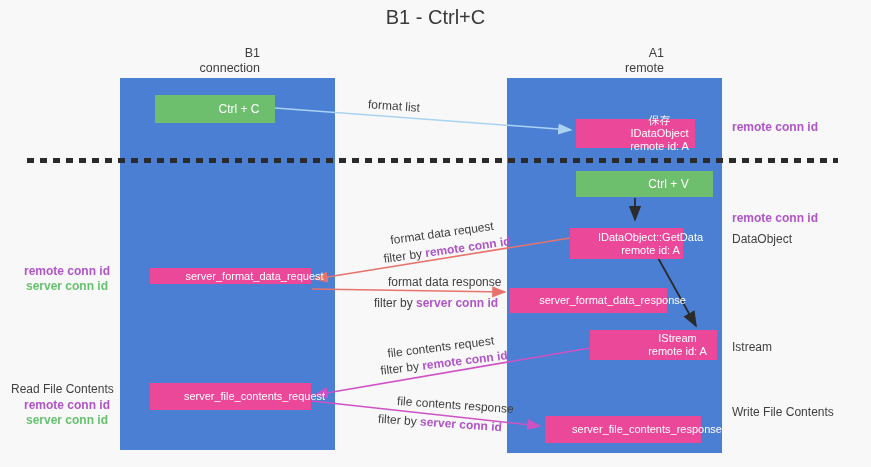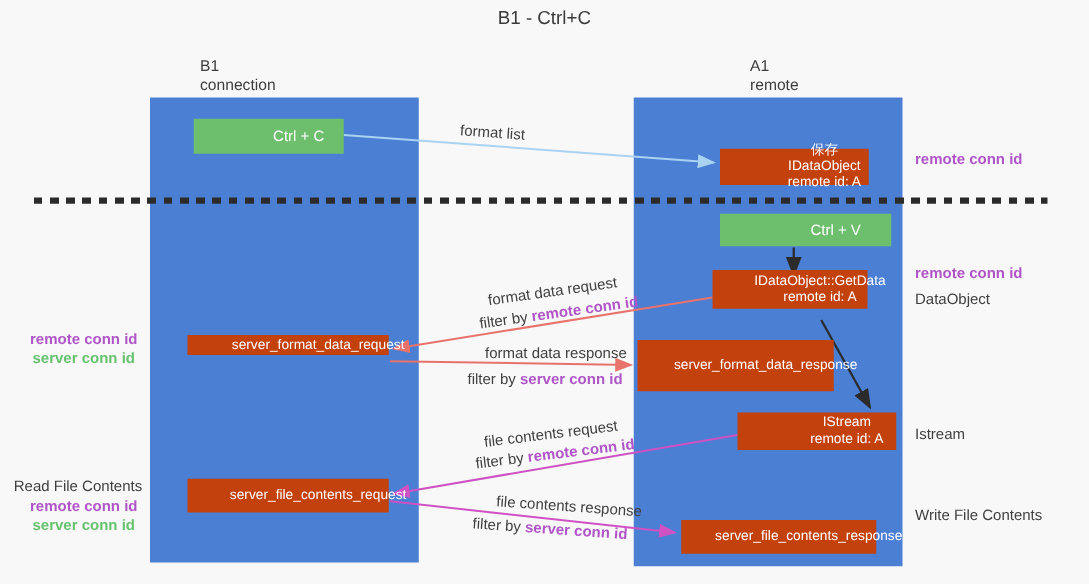--- a/index.html
+++ b/index.html
@@ -4,29 +4,29 @@
 <style>
   * { margin:0; padding:0; box-sizing:border-box; }
   html,body { background:#f8f8f8; }
   .canvas {
     position:relative; width:871px; height:467px;
     background:#f8f8f8; overflow:hidden;
     font-family:"Liberation Sans", sans-serif;
     color:#3e3e3e;
   }
   .abs { position:absolute; }
-  .title-line { width:871px; text-align:center; font-size:15px; color:#3a3a3a; }
-  .col-header { width:100px; text-align:left; font-size:12.5px; line-height:15px; color:#3d3d3d; z-index:4; }
+  .title-line { width:871px; text-align:center; font-size:20px; color:#3a3a3a; }
+  .col-header { width:100px; text-align:right; font-size:12.5px; line-height:15px; color:#3d3d3d; z-index:4; }
   .column { background:#4a7fd4; z-index:1; }
   .box {
     z-index:3; display:flex; flex-direction:column; align-items:center; justify-content:center;
     color:#ffffff; font-size:12px; text-align:center; line-height:13px;padding-left:48px;
   }
   .box.green  { background:#6dbe6d; }
-  .box.orange { background:#c2410c; font-size:11px; }
+  .box.orange { background:#ec4899; font-size:11px; }
   .dashed-line {
     left:27px; top:158px; width:811px; height:5px; z-index:2;
     background:repeating-linear-gradient(to right,#2b2b2b 0,#2b2b2b 7px,transparent 7px,transparent 13px);
   }
   svg.arrows { left:0; top:0; z-index:2; }
   .lbl { font-size:12px; color:#3f3f3f; white-space:nowrap; z-index:4; }
   .purple { color:#b055c8; font-weight:bold; }
   .greent { color:#67c26f; font-weight:bold; }
   .left-block { width:90px; text-align:center; line-height:15px; }
   .rot-n8 { transform:rotate(-8deg); }
@@ -37,21 +37,21 @@
 <body>
 
 <div class="canvas">
 
   <div class="abs title-line" style="top:6px">B1 - Ctrl+C</div>
 
   <div class="abs col-header" style="left:160px; top:46px">
     <div>B1</div>
     <div>connection</div>
   </div>
-  <div class="abs col-header" style="left:600px; top:46px">
+  <div class="abs col-header" style="left:564px; top:46px">
     <div>A1</div>
     <div>remote</div>
   </div>
 
   <div class="abs column" style="left:120px; top:78px; width:215px; height:372px"></div>
   <div class="abs column" style="left:507px; top:78px; width:215px; height:375px"></div>
 
   <div class="abs dashed-line"></div>
 
   <svg class="abs arrows" width="871" height="467">
@@ -84,30 +84,30 @@
 
   <div class="abs box orange" style="left:576px; top:119px; width:119px; height:29px">
     <span>保存IDataObject</span>
     <span>remote id: A</span>
   </div>
 
   <div class="abs box green" style="left:576px; top:171px; width:137px; height:26px">
     <span>Ctrl + V</span>
   </div>
 
-  <div class="abs box orange" style="left:570px; top:216px; width:124px; height:31px">
+  <div class="abs box orange" style="left:570px; top:228px; width:113px; height:31px">
     <span>IDataObject::GetData</span>
     <span>remote id: A</span>
   </div>
 
   <div class="abs box orange" style="left:150px; top:268px; width:161px; height:16px">
     <span>server_format_data_request</span>
   </div>
 
-  <div class="abs box orange" style="left:510px; top:272px; width:157px; height:41px">
+  <div class="abs box orange" style="left:510px; top:288px; width:157px; height:25px">
     <span>server_format_data_response</span>
   </div>
 
   <div class="abs box orange" style="left:590px; top:330px; width:127px; height:30px">
     <span>IStream</span>
     <span>remote id: A</span>
   </div>
 
   <div class="abs box orange" style="left:545px; top:416px; width:156px; height:27px">
     <span>server_file_contents_response</span>

